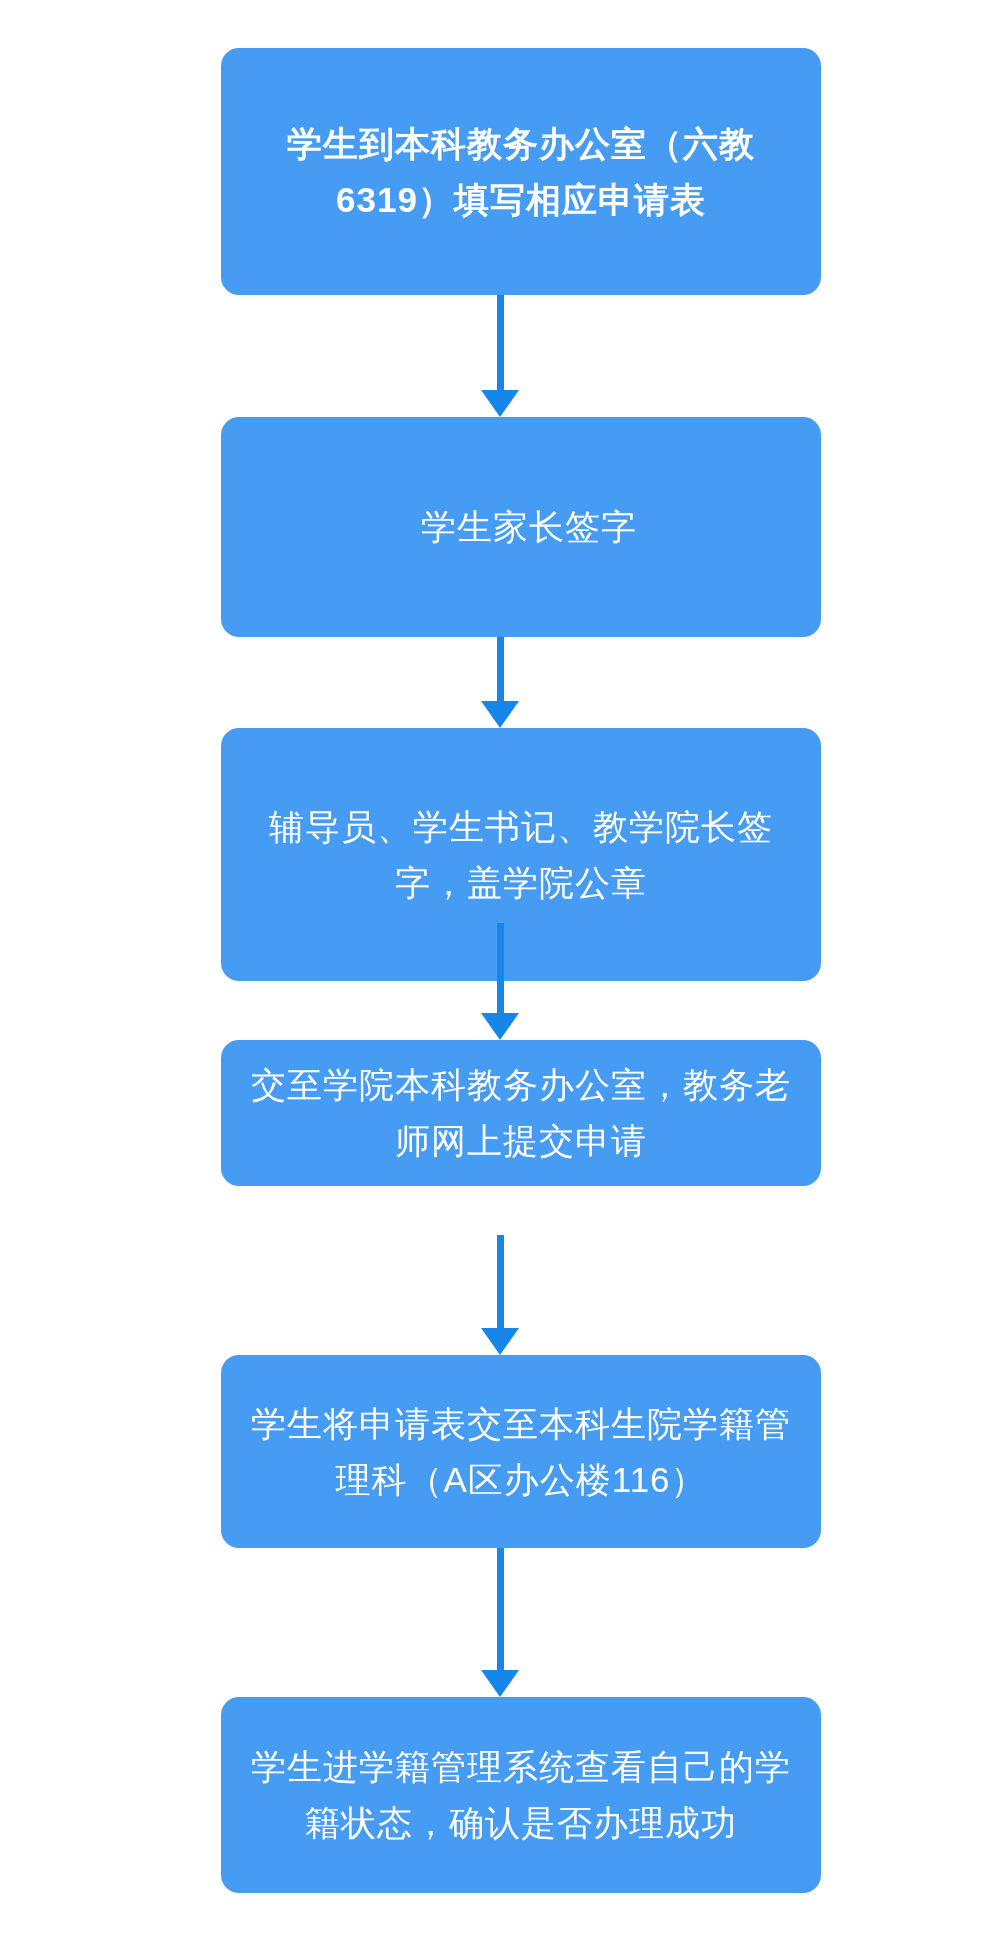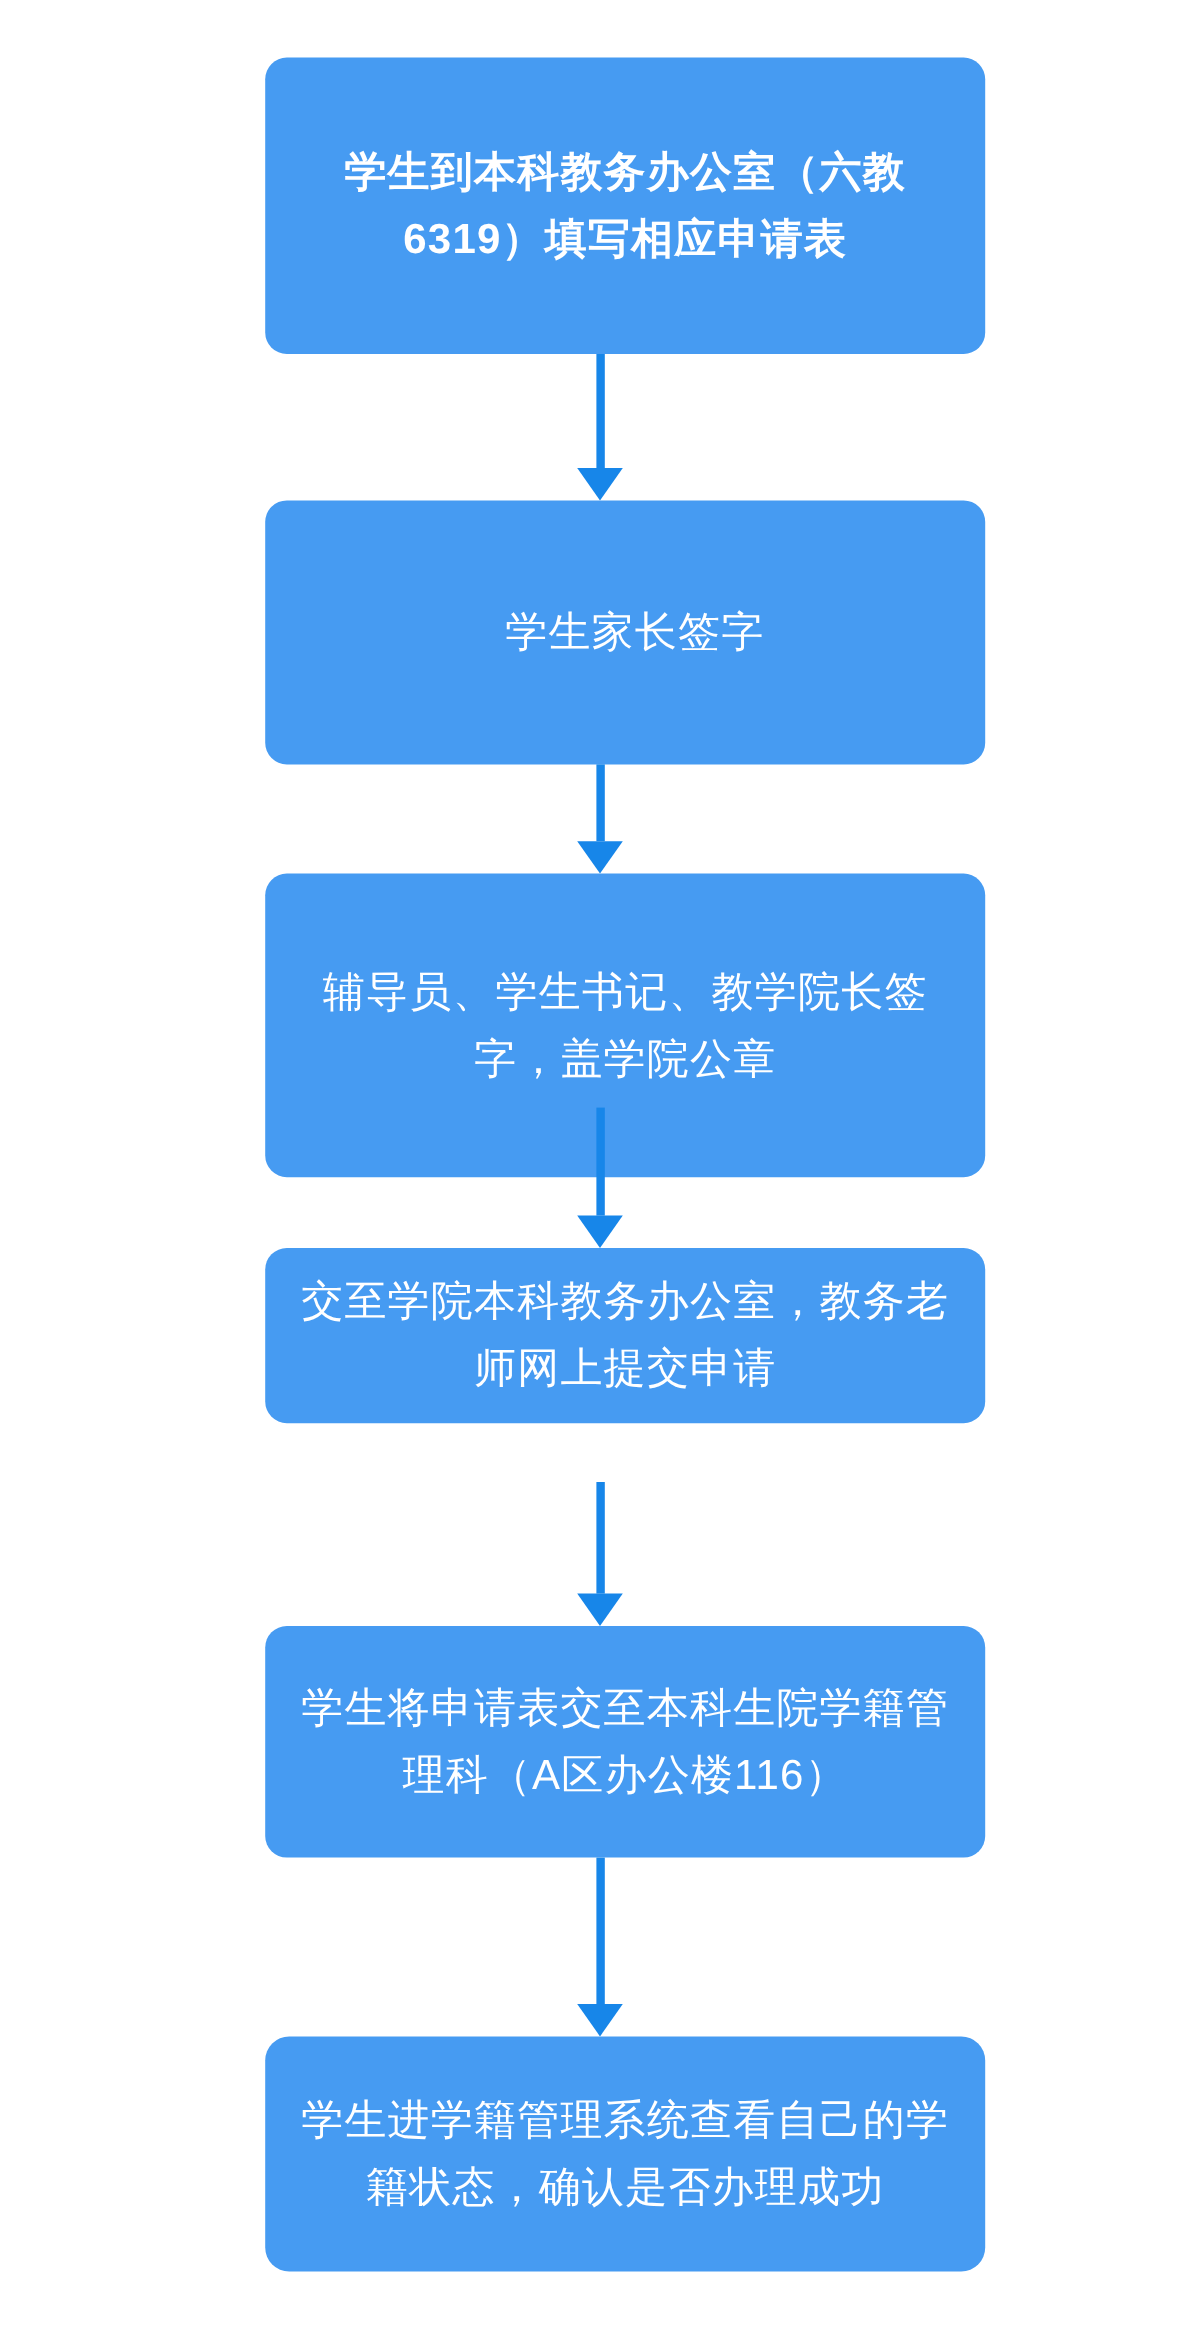--- a/index.html
+++ b/index.html
@@ -40,21 +40,21 @@
     letter-spacing: 1px;
     font-weight: 400;
   }
   .flow-box.bold .txt { font-weight: 700; }
 
   .b1 { top: 48px;   height: 247px; }
   .b2 { top: 417px;  height: 220px; padding-left: 36px; }
   .b3 { top: 728px;  height: 253px; }
   .b4 { top: 1040px; height: 146px; }
   .b5 { top: 1355px; height: 193px; }
-  .b6 { top: 1697px; height: 196px; border-radius: 20px; }
+  .b6 { top: 1697px; height: 196px; }
 
   .arrow {
     position: absolute;
     left: 480px;
     width: 40px;
     display: flex;
     flex-direction: column;
     align-items: center;
   }
   .arrow .stem {

